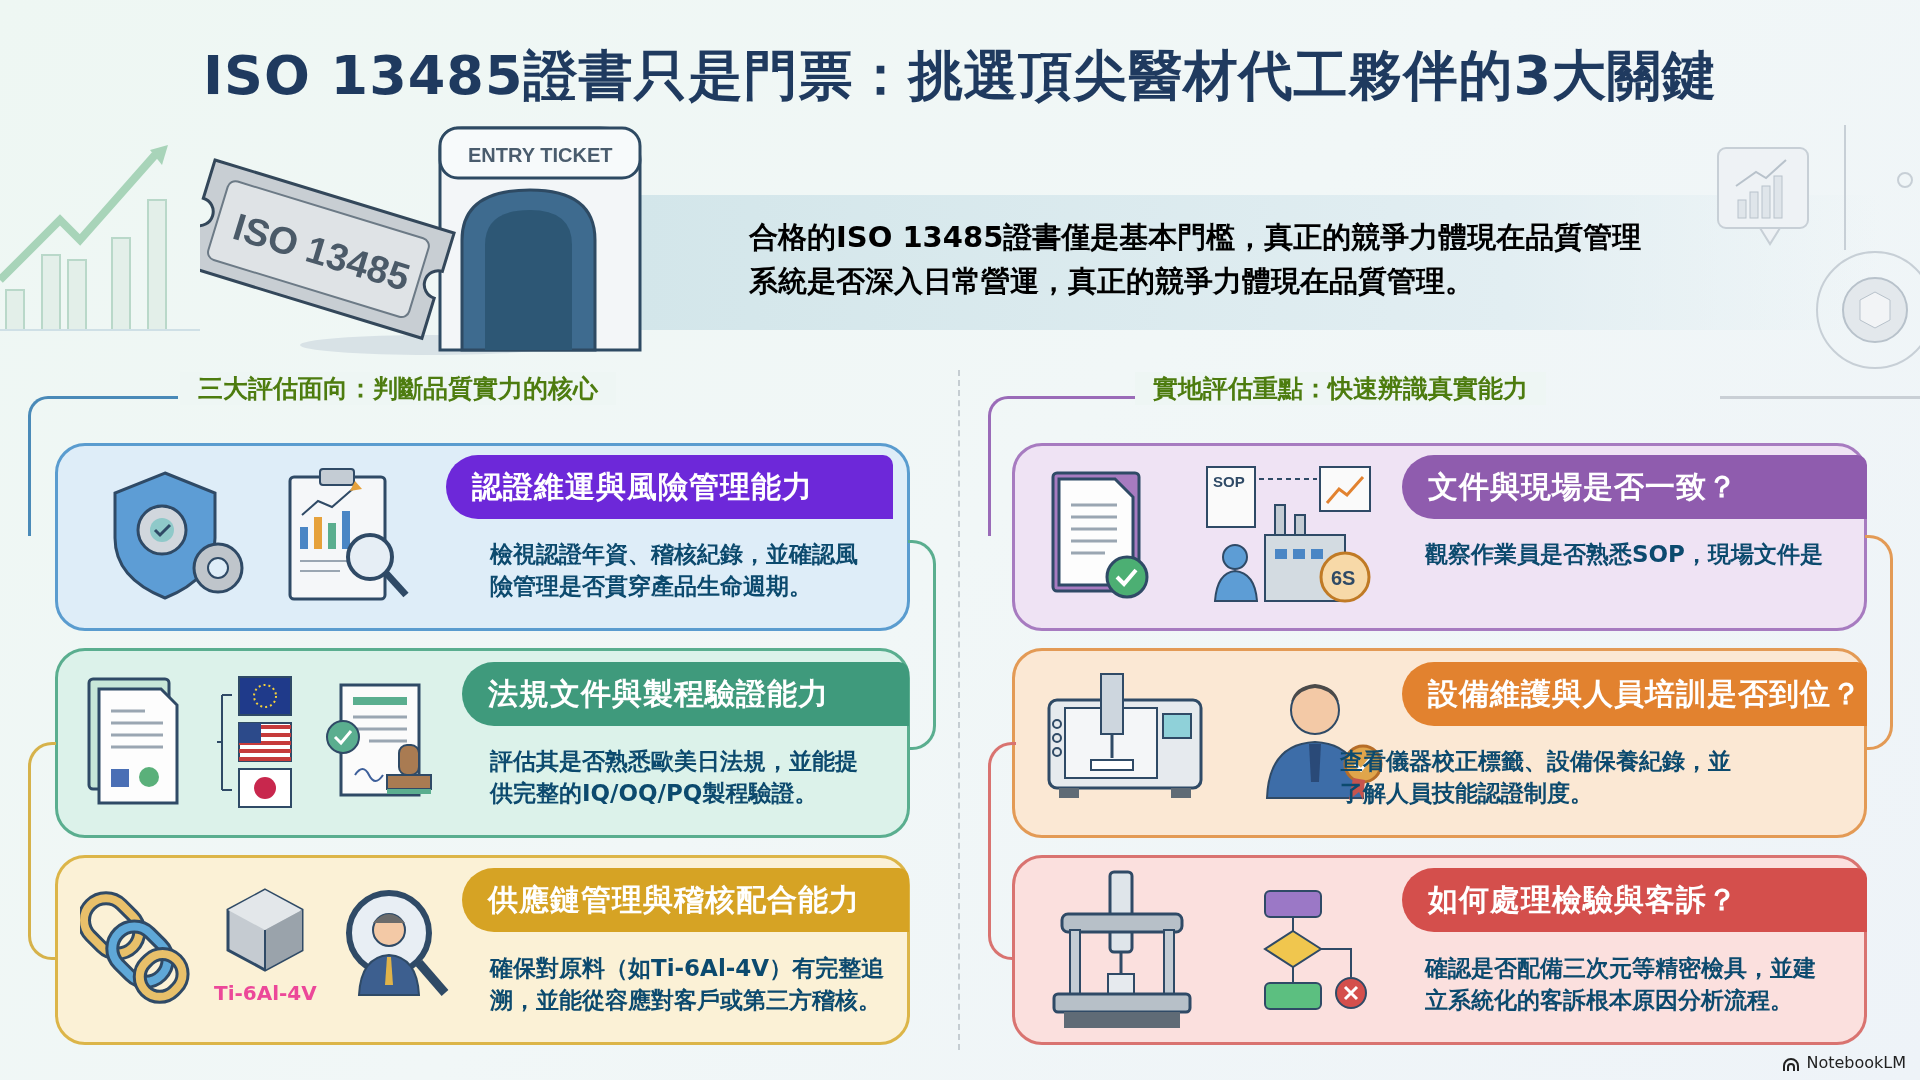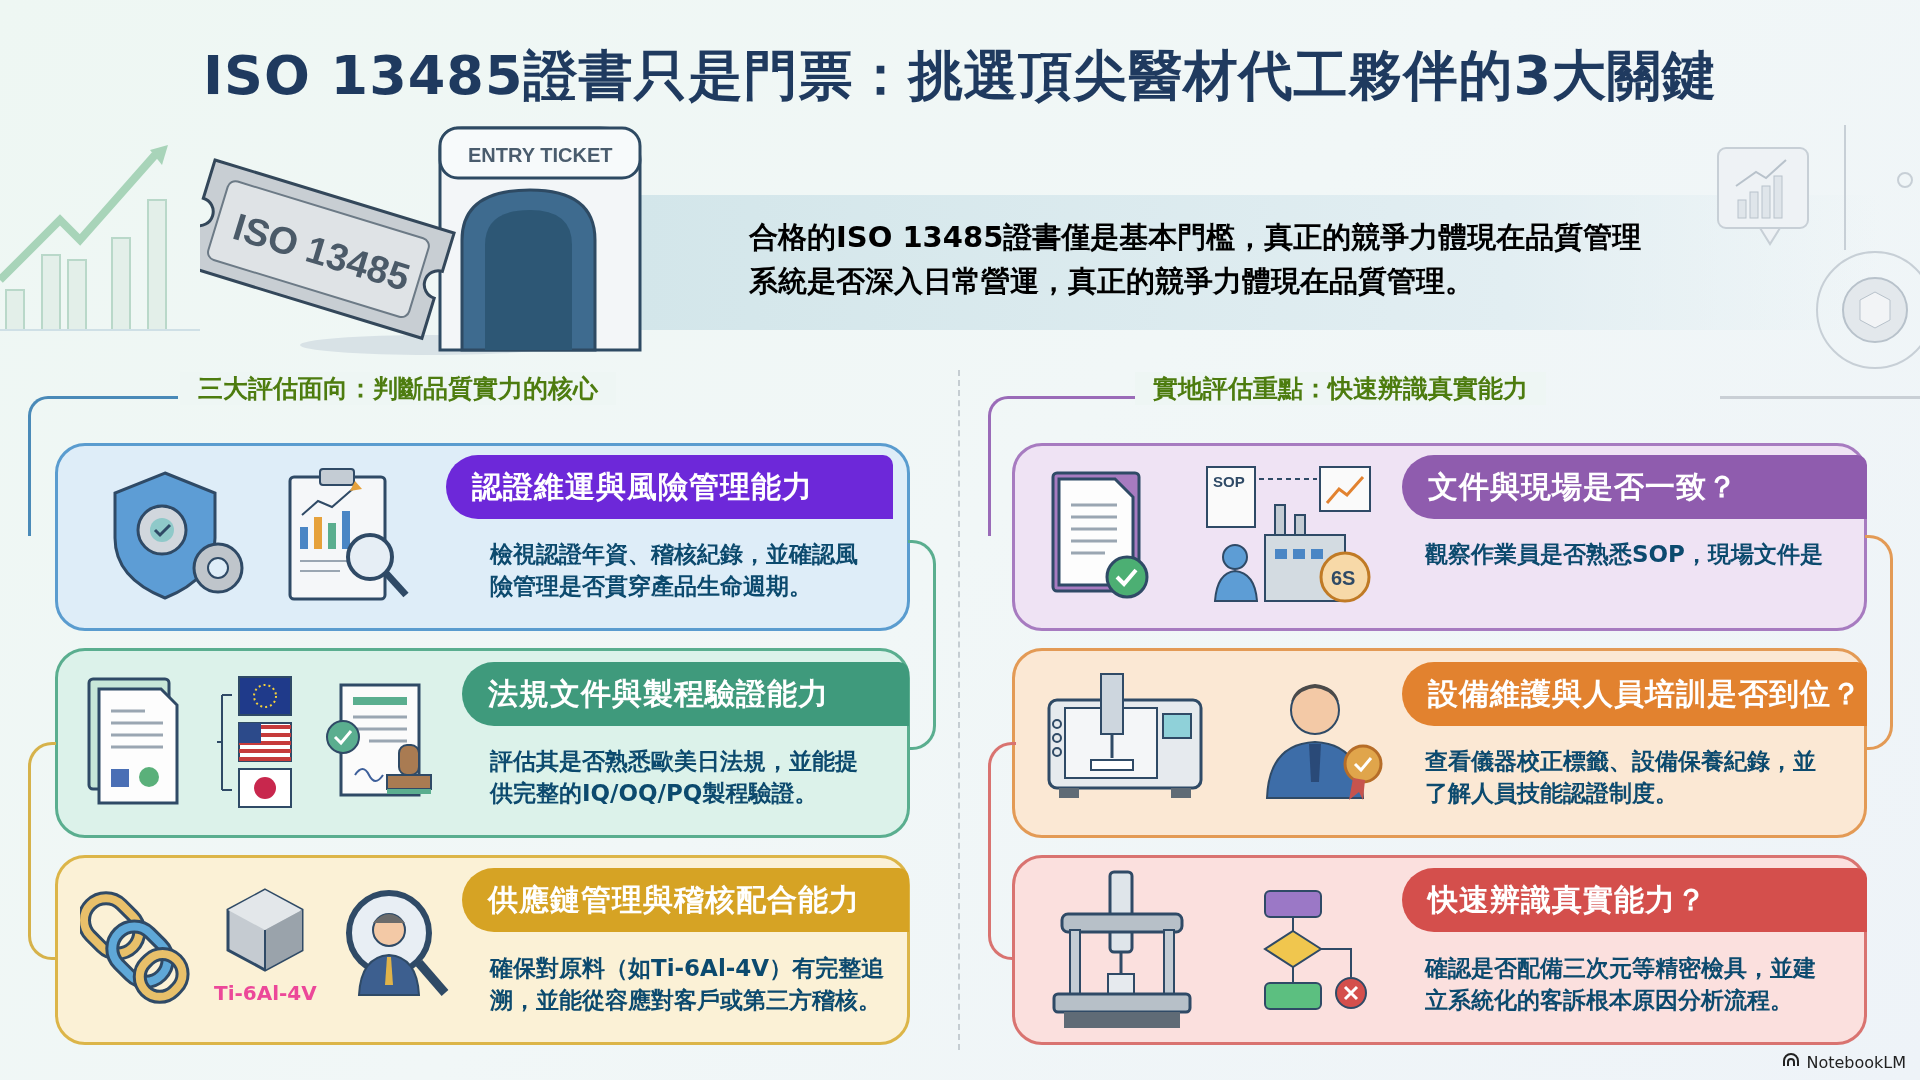--- a/index.html
+++ b/index.html
@@ -17,21 +17,21 @@
   .deco-right{left:1700px;top:120px;}
   
   .sec-title{font-size:25px;font-weight:bold;color:#4d7c0f;background:#eef6f4;padding:0 18px;}
   .divider{left:958px;top:370px;height:680px;border-left:2px dashed #c5cdd2;}
   .card{position:absolute;border-radius:30px;border:3px solid;box-sizing:border-box;}
   .pill{position:absolute;height:64px;border-radius:32px 10px 0 32px;color:#fff;font-size:30px;font-weight:bold;
     display:flex;align-items:center;padding-left:26px;box-sizing:border-box;letter-spacing:1px;}
   .desc{position:absolute;font-size:23px;font-weight:bold;line-height:32px;color:#0c4a6e;}
   .icons{position:absolute;display:flex;align-items:center;gap:30px;}
   .connector{position:absolute;border:3px solid;box-sizing:border-box;}
-  .footer{right:14px;bottom:8px;font-size:16px;color:#222;display:flex;align-items:flex-start;gap:6px;}
+  .footer{right:14px;bottom:8px;font-size:16px;color:#222;display:flex;align-items:flex-end;gap:6px;}
 </style>
 </head>
 <body>
 
 <div class="abs title">ISO 13485證書只是門票：挑選頂尖醫材代工夥伴的3大關鍵</div>
 
 <svg class="abs deco-chart" width="200" height="200" viewBox="0 0 200 200">
   <g fill="#e3efe9" stroke="#b9d8c9" stroke-width="2">
     <rect x="6" y="150" width="18" height="40"></rect>
       <rect x="42" y="115" width="18" height="75"></rect>
@@ -276,21 +276,21 @@
     <circle cx="60" cy="38" r="24" fill="#f3c9a6" stroke="#2f4a66" stroke-width="2"></circle>
     <path d="M36 30 Q60 2 84 30 Q80 14 60 12 Q40 14 36 30 Z" fill="#4a4a4a"></path>
     <path d="M12 126 Q14 72 60 70 Q106 72 108 126 Z" fill="#3d6da8" stroke="#2f4a66" stroke-width="2"></path>
     <polygon points="54,72 66,72 64,110 56,110" fill="#2a4a78"></polygon>
     <circle cx="108" cy="92" r="18" fill="#e0a54b" stroke="#b66d28" stroke-width="3"></circle>
     <path d="M100 92 l6 6 l10 -12" stroke="#fff" stroke-width="3" fill="none"></path>
     <polygon points="98,106 94,128 104,120 108,128 110,108" fill="#c6544e"></polygon>
   </svg>
 </div>
 <div class="pill" style="left:1402px;top:662px;width:465px;background:#e2822f;">設備維護與人員培訓是否到位？</div>
-<div class="desc" style="left:1425px;top:745px;">
+<div class="desc" style="left:1340px;top:745px;">
   <div>查看儀器校正標籤、設備保養紀錄，並</div>
   <div>了解人員技能認證制度。</div>
 </div>
 
 <div class="card" style="left:1012px;top:855px;width:855px;height:190px;background:#fbe0de;border-color:#d97370;"></div>
 <div class="icons" style="left:1050px;top:870px;gap:60px;">
   <svg width="145" height="160" viewBox="0 0 145 160">
     <rect x="60" y="2" width="22" height="80" rx="4" fill="#dfe5ea" stroke="#2f4a66" stroke-width="3"></rect>
     <rect x="12" y="44" width="120" height="18" rx="6" fill="#b7c0c8" stroke="#2f4a66" stroke-width="3"></rect>
     <rect x="20" y="60" width="10" height="70" fill="#c4ccd4" stroke="#2f4a66" stroke-width="2"></rect>
@@ -304,21 +304,21 @@
     <rect x="10" y="6" width="56" height="26" rx="5" fill="#9b78c6" stroke="#2f4a66" stroke-width="2"></rect>
     <line x1="38" y1="32" x2="38" y2="46" stroke="#2f4a66" stroke-width="2"></line>
     <polygon points="38,46 66,64 38,82 10,64" fill="#f0c64e" stroke="#2f4a66" stroke-width="2"></polygon>
     <line x1="38" y1="82" x2="38" y2="98" stroke="#2f4a66" stroke-width="2"></line>
     <rect x="10" y="98" width="56" height="26" rx="5" fill="#5cbf80" stroke="#2f4a66" stroke-width="2"></rect>
     <polyline points="66,64 96,64 96,92" fill="none" stroke="#2f4a66" stroke-width="2"></polyline>
     <circle cx="96" cy="108" r="15" fill="#d44f4c" stroke="#2f4a66" stroke-width="2"></circle>
     <path d="M90 102 L102 114 M102 102 L90 114" stroke="#fff" stroke-width="3"></path>
   </svg>
 </div>
-<div class="pill" style="left:1402px;top:868px;width:465px;background:#d44f4c;">快速辨識真實能力？</div>
+<div class="pill" style="left:1402px;top:868px;width:465px;background:#d44f4c;">如何處理檢驗與客訴？</div>
 <div class="desc" style="left:1425px;top:952px;">
   <div>確認是否配備三次元等精密檢具，並建</div>
   <div>立系統化的客訴根本原因分析流程。</div>
 </div>
 
 <div class="abs footer">
   <svg width="18" height="14" viewBox="0 0 18 14">
     <path d="M2 13 V8 A7 7 0 0 1 16 8 V13" fill="none" stroke="#222" stroke-width="2"></path>
     <path d="M6 13 V9 A3 3 0 0 1 12 9 V13" fill="none" stroke="#222" stroke-width="2"></path>
   </svg>

